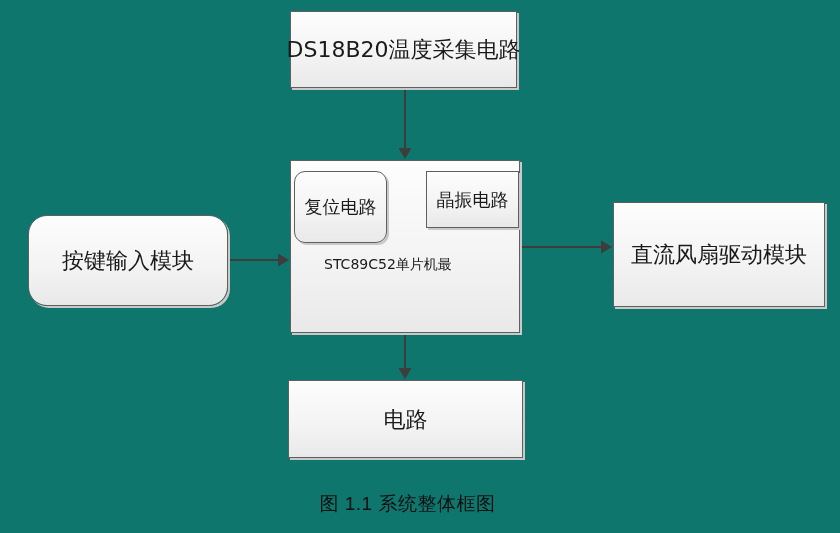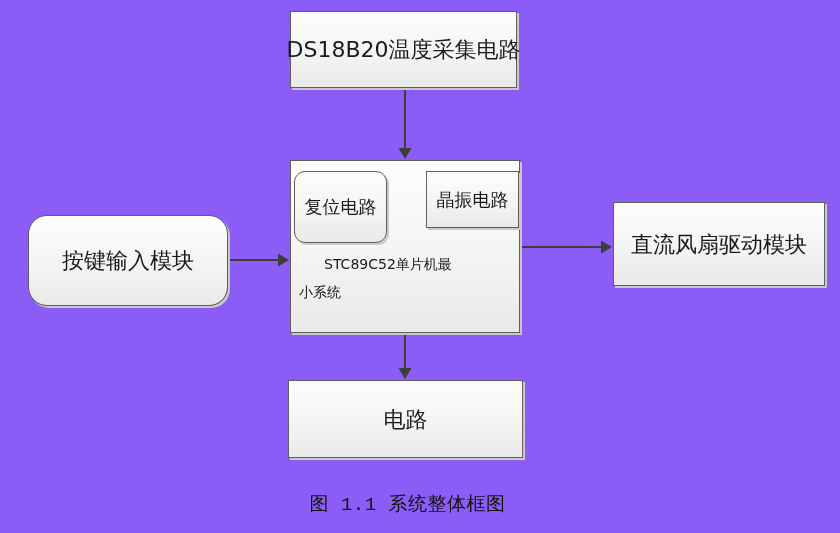--- a/index.html
+++ b/index.html
@@ -1,20 +1,20 @@
 <!DOCTYPE html>
 <html><head>
 <meta charset="utf-8">
 <style>
   html, body { margin: 0; padding: 0; background: #ffffff; }
   #canvas {
     position: relative;
     width: 840px;
     height: 533px;
-    background: #8b5cf6;
+    background: #0f766e;
     font-family: "DejaVu Sans", sans-serif;
     color: #1a1a1a;
     overflow: hidden;
   }
   .box {
     position: absolute;
     box-sizing: border-box;
     border: 1px solid #5f5f5f;
     background: linear-gradient(180deg, #fdfdfd 0%, #f4f4f4 55%, #e9e9e9 100%);
     box-shadow: 2px 2px 0 0 #c9c9c9;
@@ -23,21 +23,21 @@
     display: flex;
     align-items: center;
     justify-content: center;
     text-align: center;
   }
   .label { font-size: 22px; line-height: 29px; white-space: nowrap; }
   .label-sm { font-size: 18px; line-height: 22px; white-space: nowrap; }
 
   #box-temp   { left: 290px; top: 11px;  width: 227px; height: 77px; }
   #box-key    { left: 28px;  top: 215px; width: 200px; height: 91px; border-radius: 19px; }
-  #box-fan    { left: 613px; top: 202px; width: 212px; height: 84px; }
+  #box-fan    { left: 613px; top: 202px; width: 212px; height: 105px; }
   #box-led    { left: 288px; top: 380px; width: 235px; height: 78px; flex-direction: column; }
   #box-mcu    { left: 290px; top: 160px; width: 230px; height: 173px; }
 
   #box-reset   { left: 3px;   top: 10px; width: 93px; height: 72px; border-radius: 11px; }
   #box-crystal { left: 135px; top: 10px; width: 93px; height: 57px; }
 
   .mcu-label {
     position: absolute;
     left: 0; top: 89px;
     width: 100%;
@@ -55,21 +55,21 @@
     left: 0; top: 0;
     width: 840px; height: 533px;
     pointer-events: none;
   }
 
   #figure-caption {
     position: absolute;
     left: 290px; top: 491px;
     width: 235px;
     text-align: center;
-    font-family: Liberation Mono, monospace;
+    font-family: Liberation Sans, sans-serif;
     font-size: 19px;
     letter-spacing: 0.5px;
     color: #111111;
     white-space: nowrap;
   }
 </style>
 </head>
 <body>
 
 <div id="canvas">
@@ -103,21 +103,20 @@
 
   <div id="box-mcu" class="box">
     <div id="box-reset" class="box flex-center">
       <span class="label-sm">复位电路</span>
     </div>
     <div id="box-crystal" class="box flex-center">
       <span class="label-sm">晶振电路</span>
     </div>
     <div class="mcu-label">
       <div class="mcu-line1">STC89C52单片机最</div>
-      <div class="mcu-line2">小系统</div>
     </div>
   </div>
 
   <div id="box-fan" class="box flex-center">
     <span class="label">直流风扇驱动模块</span>
   </div>
 
   <div id="box-led" class="box flex-center">
     <div class="label">电路</div>
   </div>

